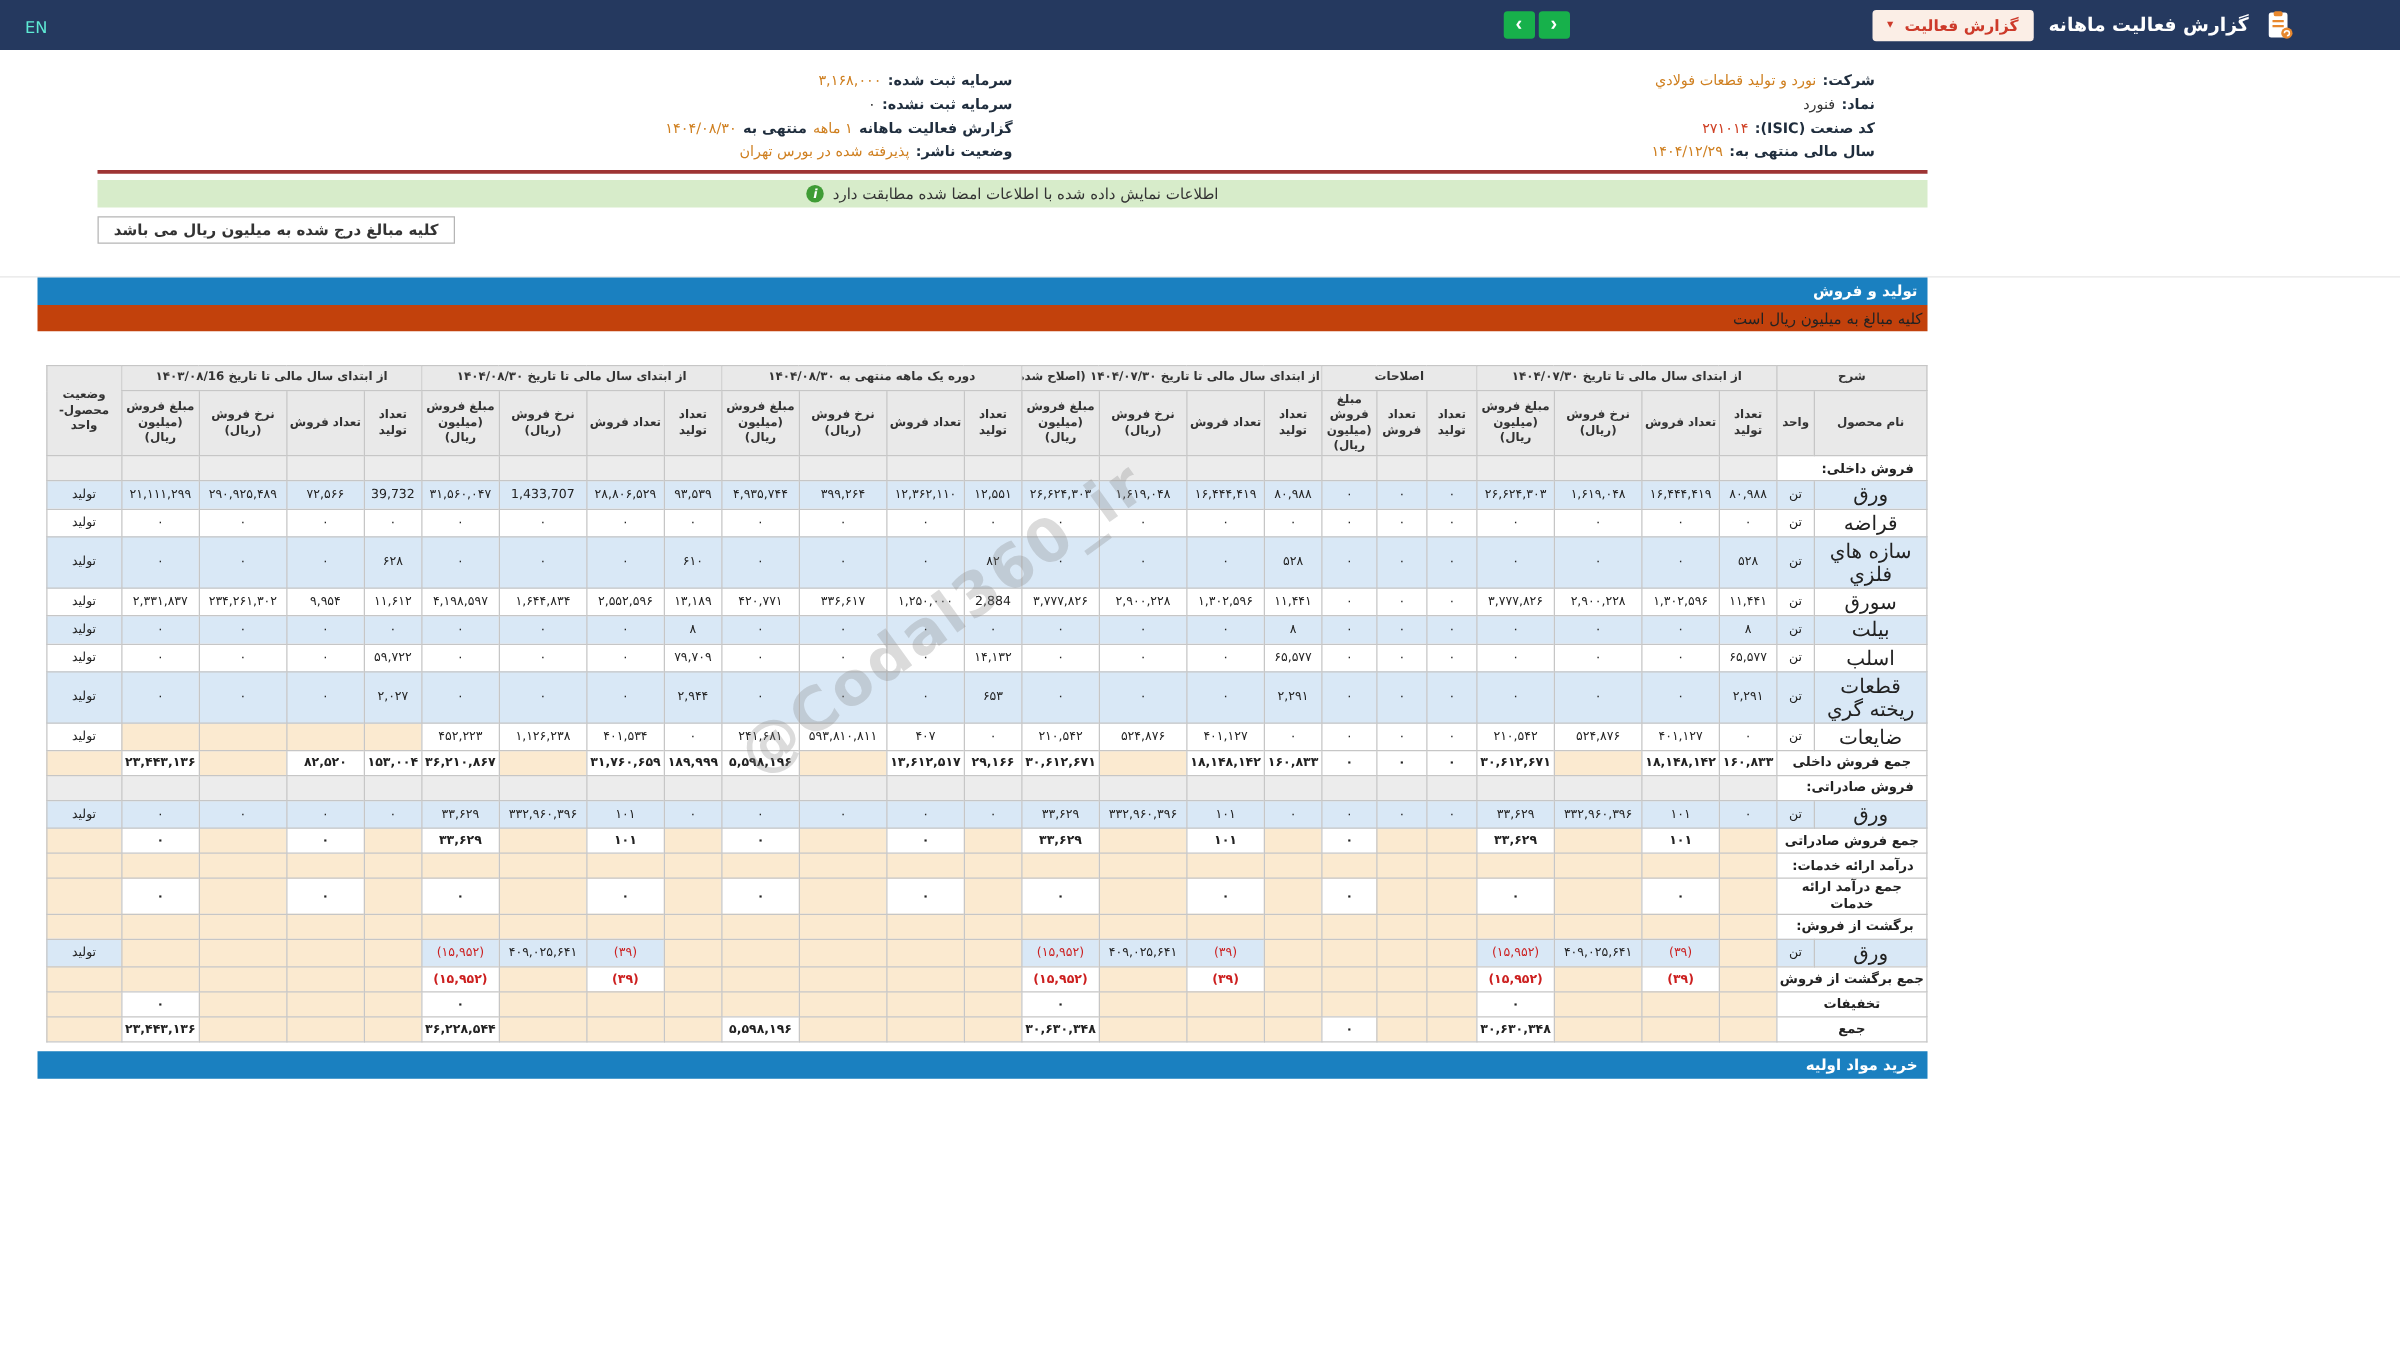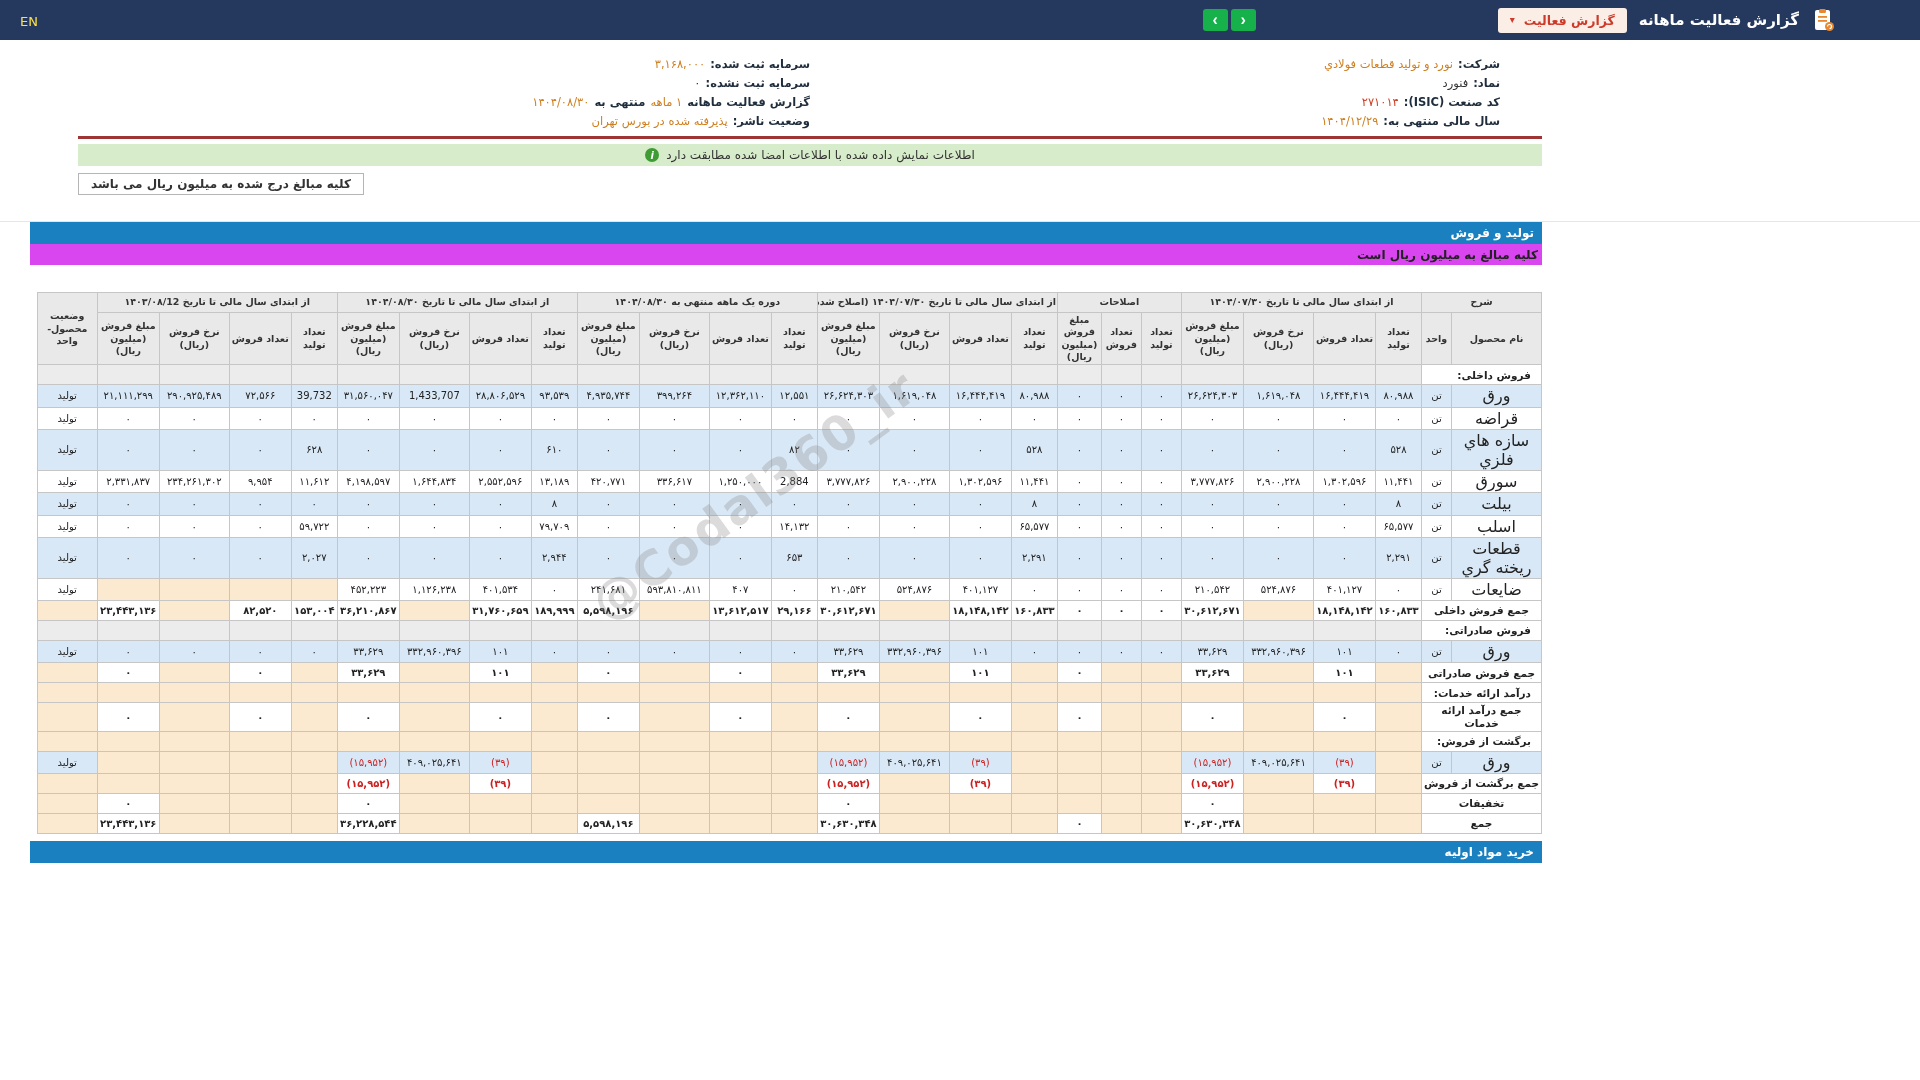--- a/index.html
+++ b/index.html
@@ -8,21 +8,21 @@
 
   
   .navbar{height:40px;background:#25395f;display:flex;align-items:center;justify-content:space-between;padding:0 85px 0 20px}
   .nav-right{display:flex;align-items:center;gap:12px}
   .report-icon{width:24px;height:24px;display:inline-flex}
   .nav-title{color:#fff;font-size:15px;font-weight:bold;white-space:nowrap}
   .report-dd{background:#fbeee6;color:#cd3a2a;border:none;border-radius:3px;height:25px;padding:0 12px;font-size:12.5px;font-weight:bold;display:flex;align-items:center;gap:9px;cursor:pointer;font-family:"DejaVu Sans",sans-serif}
   .report-dd .caret{font-size:10px;line-height:1}
   .nav-arrows{display:flex;direction:ltr;gap:3px;margin-right:230px}
   .nav-arrows button{width:25px;height:22px;border:none;border-radius:3px;background:#17b14b;color:#fff;font-size:16px;font-weight:bold;line-height:20px;cursor:pointer;padding:0}
-  .nav-left a{color:#fde047;font-size:13px;text-decoration:none;cursor:pointer}
+  .nav-left a{color:#5eead4;font-size:13px;text-decoration:none;cursor:pointer}
 
   .page{width:1512px;margin-right:378px}
 
   
   .top-wrap{margin-left:48px;margin-top:14px}
   .info-rows{padding:0 42px}
   .info-row{display:grid;grid-template-columns:1fr 1fr;height:19px;align-items:center;font-size:11.5px}
   .info-cell{display:flex;align-items:center;gap:5px;white-space:nowrap}
   .ilabel{font-weight:bold;color:#1f2d3d}
   .ivalue.plain{color:#333}
@@ -35,21 +35,21 @@
   .info-ico{width:14px;height:14px;border-radius:50%;background:#3f9c35;color:#fff;font-size:10px;font-weight:bold;display:inline-flex;align-items:center;justify-content:center;font-style:italic}
 
   
   .note-box{margin-top:7px;margin-left:0;margin-right:auto;width:fit-content;border:1px solid #b5b5b5;padding:3px 12px;font-size:12px;font-weight:bold;color:#333}
 
   .top-divider{width:1920px;border-bottom:1px solid #e6e6e6;margin-top:26px}
 
   
   .table-sec{}
   .bluebar{height:22px;background:#1a80c0;color:#fff;font-size:12px;font-weight:bold;display:flex;align-items:center;padding:0 8px}
-  .subtitle{height:21px;display:flex;align-items:center;padding:0 4px;font-size:12px;font-weight:bold;color:#222;background:#d946ef}
+  .subtitle{height:21px;display:flex;align-items:center;padding:0 4px;font-size:12px;font-weight:normal;color:#222;background:#c2410c}
   .tbl-wrap{position:relative;margin-top:27px}
   table{border-collapse:collapse;table-layout:fixed;width:1504px;direction:rtl}
   th,td{border:1px solid #c6c6c6;text-align:center;vertical-align:middle}
   thead th{background:#e9e9e9;color:#333;font-size:9.5px;font-weight:bold;padding:1px 1px;line-height:1.3}
   thead th.grp{white-space:nowrap;overflow:hidden;height:20px}
   thead tr.subhdr th{height:34px}
   tbody td{font-size:10px;height:20px;padding:1px 1px;white-space:nowrap}
   td.lbl{font-size:10.5px;text-align:right;padding-right:10px;font-weight:bold;background:#fff;white-space:normal;line-height:1.2}
   td.tlbl{font-size:10.5px;font-weight:bold;background:#fff;white-space:normal;line-height:1.2}
   td.namec{font-size:16px;white-space:normal;line-height:1.2}
@@ -184,21 +184,21 @@
             <col style="width: 60px;">
           </colgroup>
           <thead>
             <tr>
               <th colspan="2">شرح</th>
               <th colspan="4" class="grp">از ابتدای سال مالی تا تاریخ ۱۴۰۴/۰۷/۳۰</th>
               <th colspan="3" class="grp">اصلاحات</th>
               <th colspan="4" class="grp">از ابتدای سال مالی تا تاریخ ۱۴۰۴/۰۷/۳۰ (اصلاح شده)</th>
               <th colspan="4" class="grp">دوره یک ماهه منتهی به ۱۴۰۴/۰۸/۳۰</th>
               <th colspan="4" class="grp">از ابتدای سال مالی تا تاریخ ۱۴۰۴/۰۸/۳۰</th>
-              <th colspan="4" class="grp">از ابتدای سال مالی تا تاریخ ۱۴۰۳/۰۸/12</th>
+              <th colspan="4" class="grp">از ابتدای سال مالی تا تاریخ ۱۴۰۳/۰۸/16</th>
               <th rowspan="2">وضعیت محصول-واحد</th>
             </tr>
             <tr class="subhdr">
               <th>نام محصول</th>
               <th>واحد</th>
               <th>تعداد تولید</th>
               <th>تعداد فروش</th>
               <th>نرخ فروش (ریال)</th>
               <th>مبلغ فروش (میلیون ریال)</th>
               <th>تعداد تولید</th>

